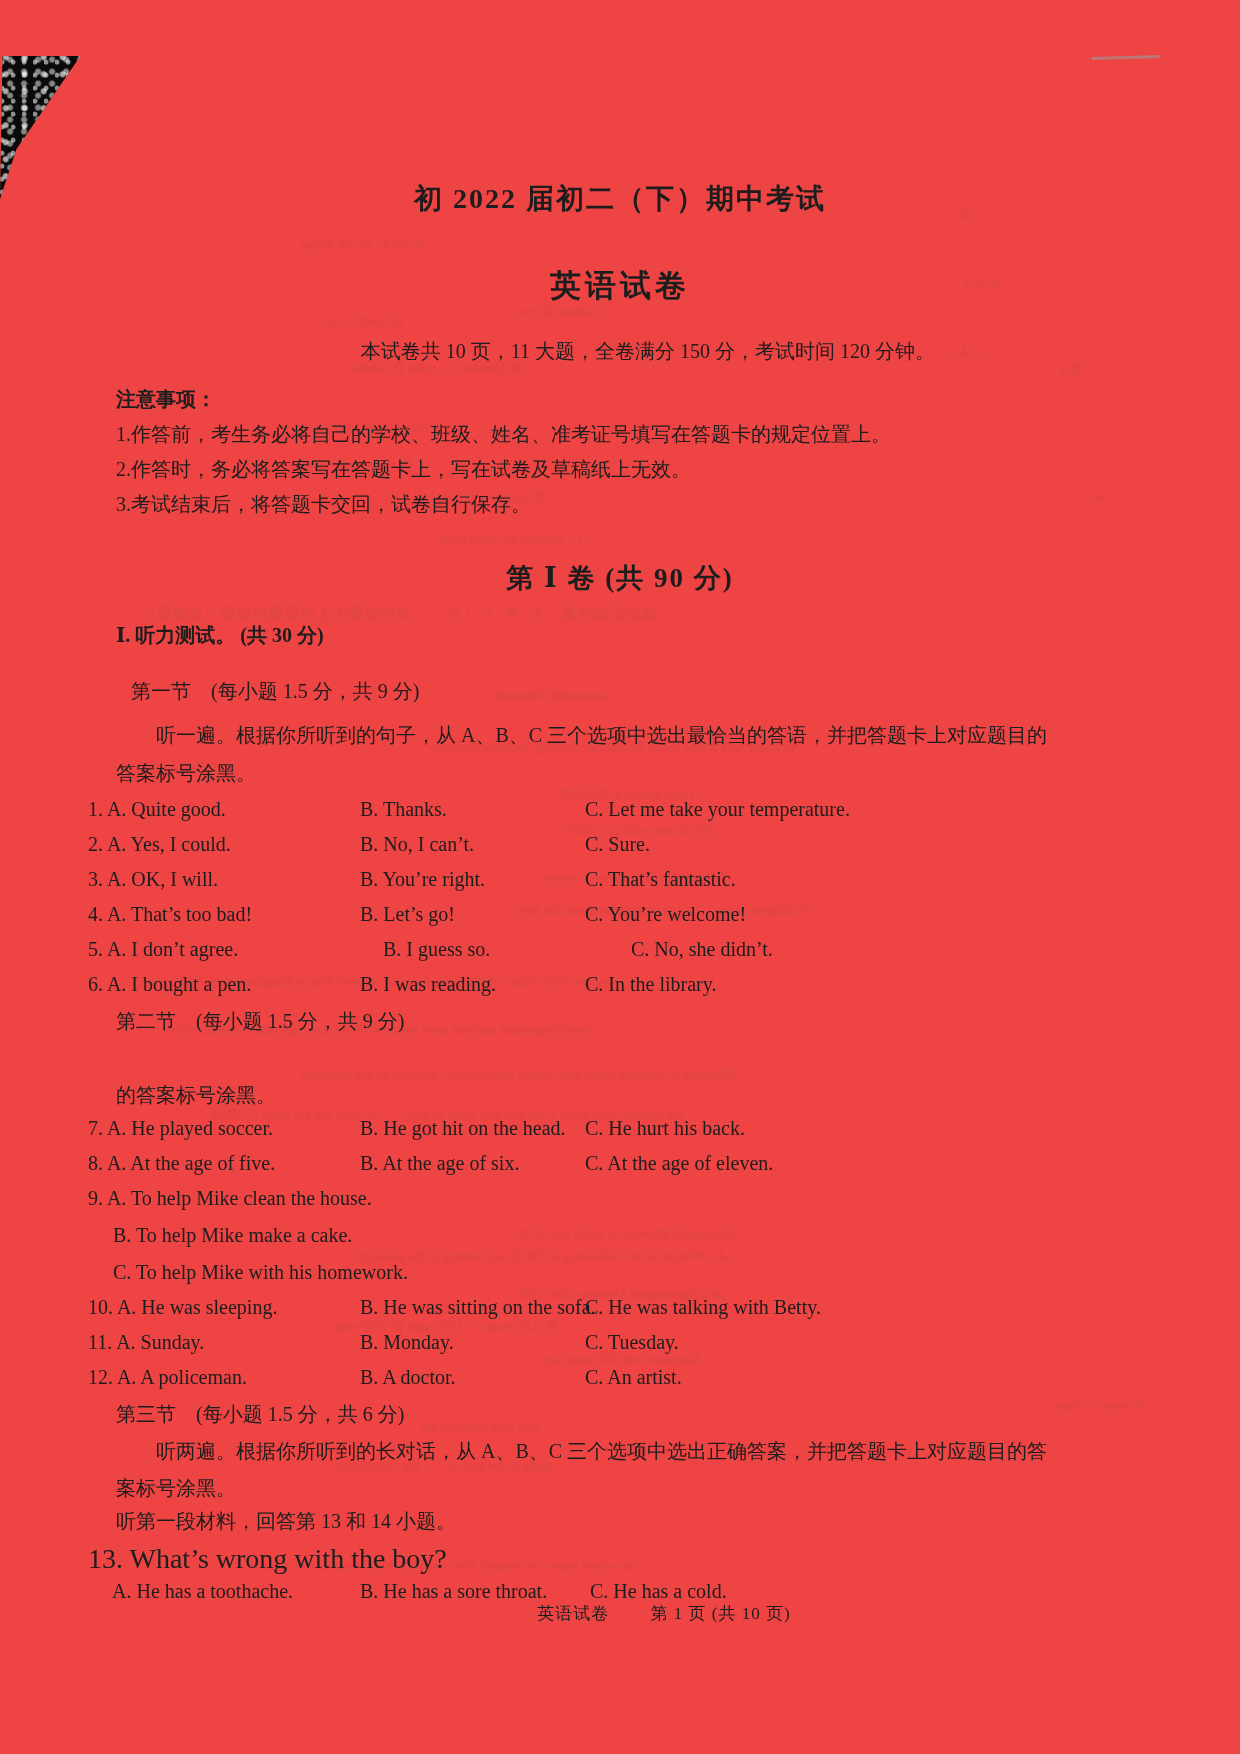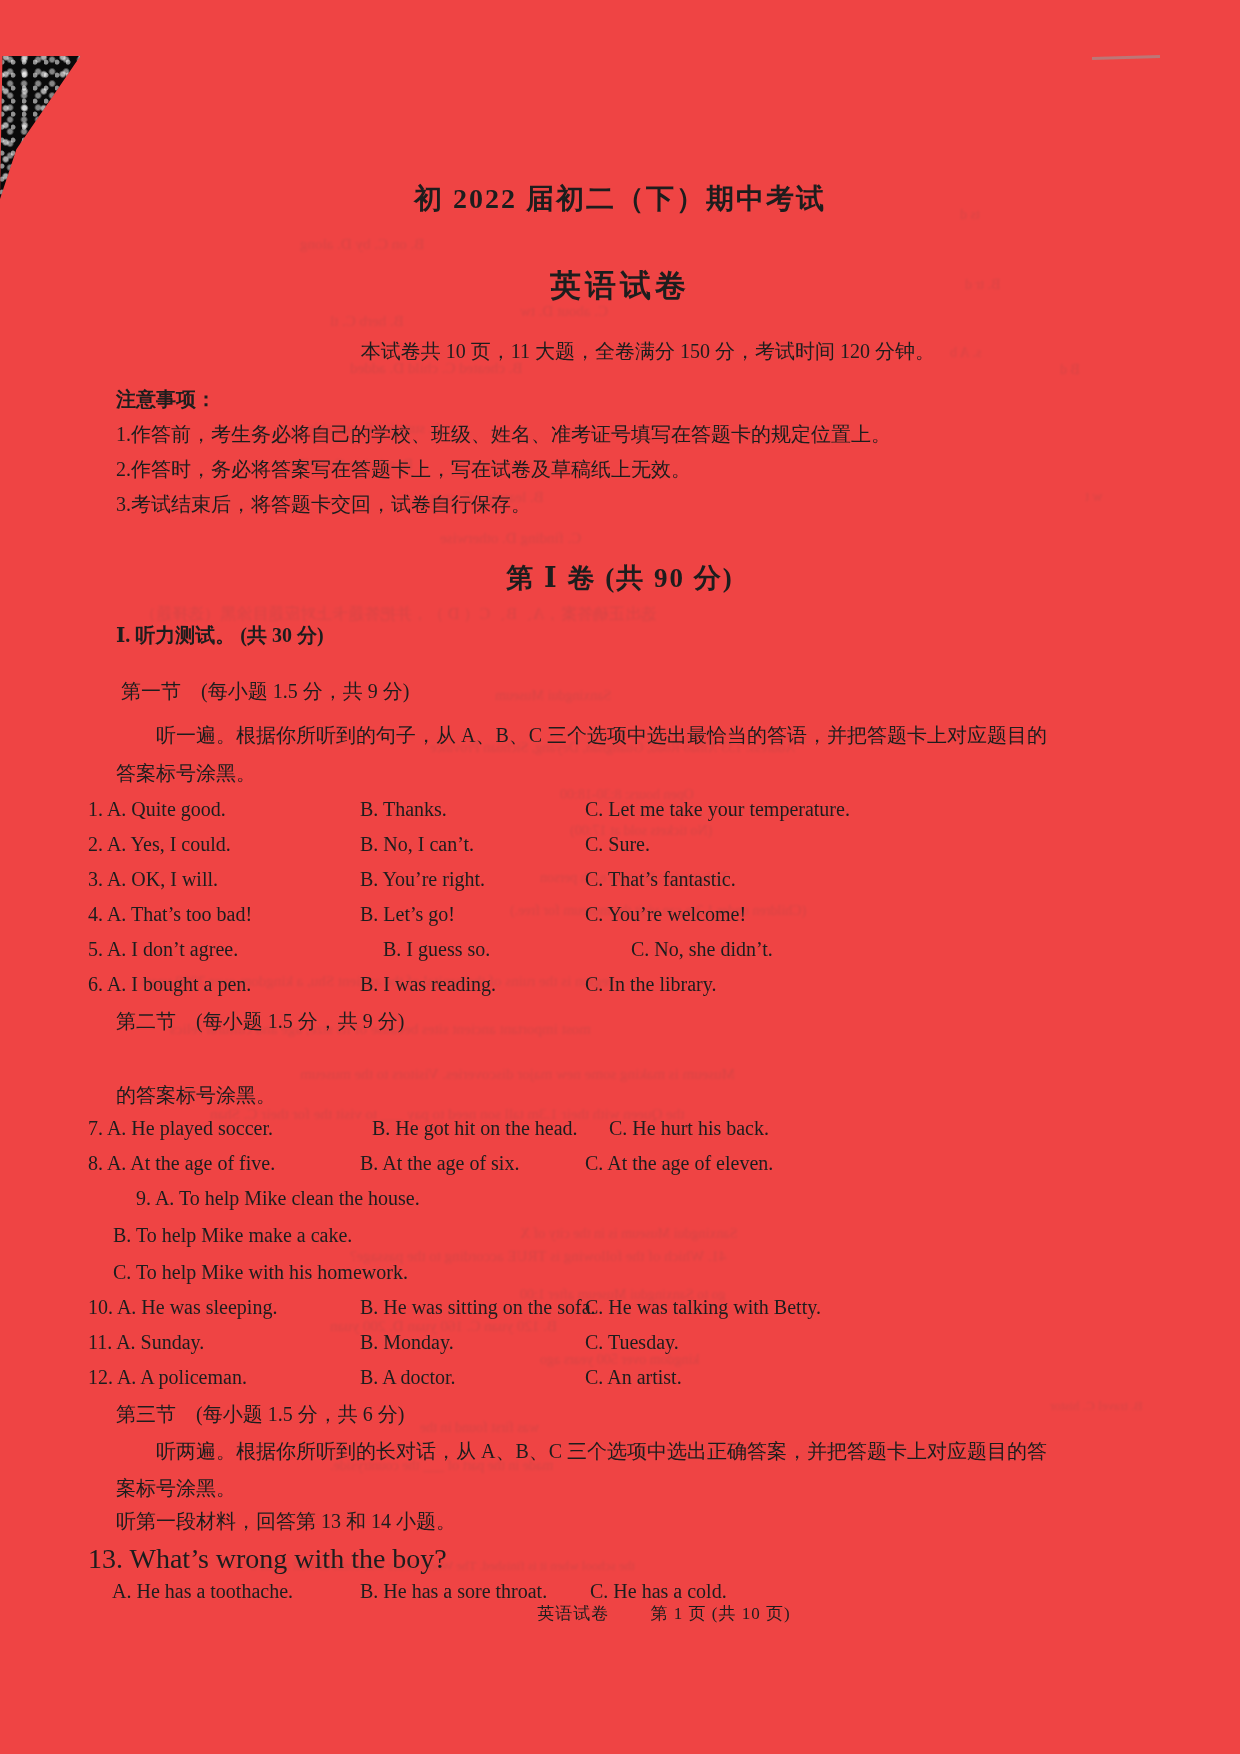--- a/index.html
+++ b/index.html
@@ -95,21 +95,21 @@
   <div class="abs center body-cn" style="top:338px;">本试卷共 10 页，11 大题，全卷满分 150 分，考试时间 120 分钟。</div>
 
   <div class="abs body-cn bold" style="left:88px;top:386px;">注意事项：</div>
   <div class="abs body-cn" style="left:88px;top:421px;">1.作答前，考生务必将自己的学校、班级、姓名、准考证号填写在答题卡的规定位置上。</div>
   <div class="abs body-cn" style="left:88px;top:456px;">2.作答时，务必将答案写在答题卡上，写在试卷及草稿纸上无效。</div>
   <div class="abs body-cn" style="left:88px;top:491px;">3.考试结束后，将答题卡交回，试卷自行保存。</div>
 
   <div class="abs center h-part" style="top:560px;">第 Ⅰ 卷 (共 90 分)</div>
   <div class="abs body-cn bold" style="left:88px;top:622px;">Ⅰ. 听力测试。 (共 30 分)</div>
 
-  <div class="abs body-cn" style="left:93px;top:678px;">第一节　(每小题 1.5 分，共 9 分)</div>
+  <div class="abs body-cn" style="left:103px;top:678px;">第一节　(每小题 1.5 分，共 9 分)</div>
   <div class="abs body-cn" style="left:128px;top:722px;">听一遍。根据你所听到的句子，从 A、B、C 三个选项中选出最恰当的答语，并把答题卡上对应题目的</div>
   <div class="abs body-cn" style="left:88px;top:760px;">答案标号涂黑。</div>
 
   <div class="abs opt-row" style="left:88px;top:798px;width:1064px;">
     <span><span>1.</span> <span>A. Quite good.</span></span>
     <span>B. Thanks.</span>
     <span>C. Let me take your temperature.</span>
   </div>
   <div class="abs opt-row" style="left:88px;top:833px;width:1064px;">
     <span><span>2.</span> <span>A. Yes, I could.</span></span>
@@ -133,32 +133,32 @@
   </div>
   <div class="abs opt-row" style="left:88px;top:973px;width:1064px;">
     <span><span>6.</span> <span>A. I bought a pen.</span></span>
     <span>B. I was reading.</span>
     <span>C. In the library.</span>
   </div>
 
   <div class="abs body-cn" style="left:88px;top:1008px;">第二节　(每小题 1.5 分，共 9 分)</div>
   <div class="abs body-cn" style="left:88px;top:1082px;">的答案标号涂黑。</div>
 
-  <div class="abs opt-row" style="left:88px;top:1117px;width:1064px;gap:12px;">
+  <div class="abs opt-row" style="left:88px;top:1117px;width:1064px;">
     <span><span>7.</span> <span>A. He played soccer.</span></span>
     <span>B. He got hit on the head.</span>
     <span>C. He hurt his back.</span>
   </div>
   <div class="abs opt-row" style="left:88px;top:1152px;width:1064px;">
     <span><span>8.</span> <span>A. At the age of five.</span></span>
     <span>B. At the age of six.</span>
     <span>C. At the age of eleven.</span>
   </div>
 
-  <div class="abs" style="left:88px;top:1187px;font-size:20px;margin-left:48px;">
+  <div class="abs" style="left:88px;top:1187px;font-size:20px;">
     <span>9.</span> <span>A. To help Mike clean the house.</span>
   </div>
   <div class="abs" style="left:113px;top:1224px;font-size:20px;">
     <span>B. To help Mike make a cake.</span>
   </div>
   <div class="abs" style="left:113px;top:1261px;font-size:20px;">
     <span>C. To help Mike with his homework.</span>
   </div>
 
   <div class="abs opt-row" style="left:88px;top:1296px;width:1064px;">

